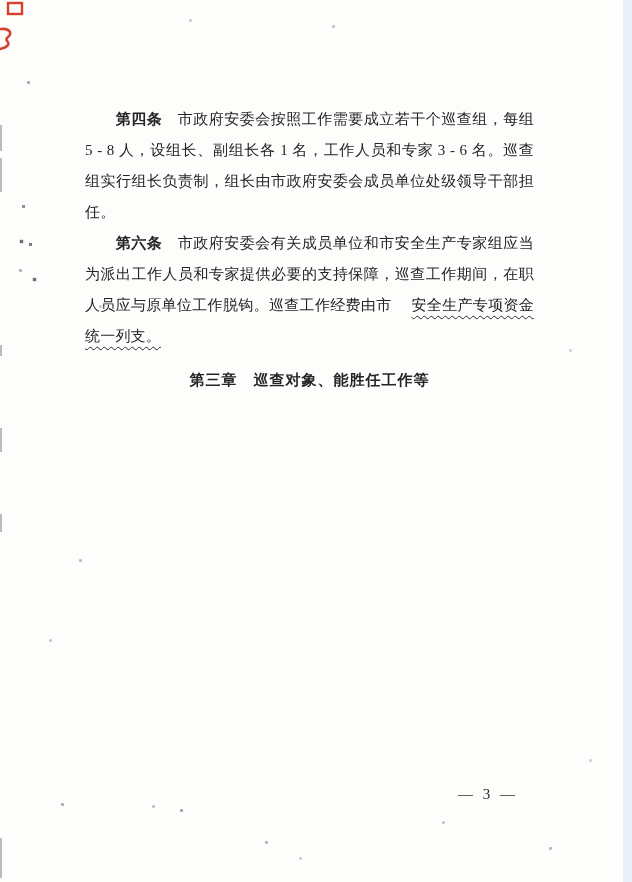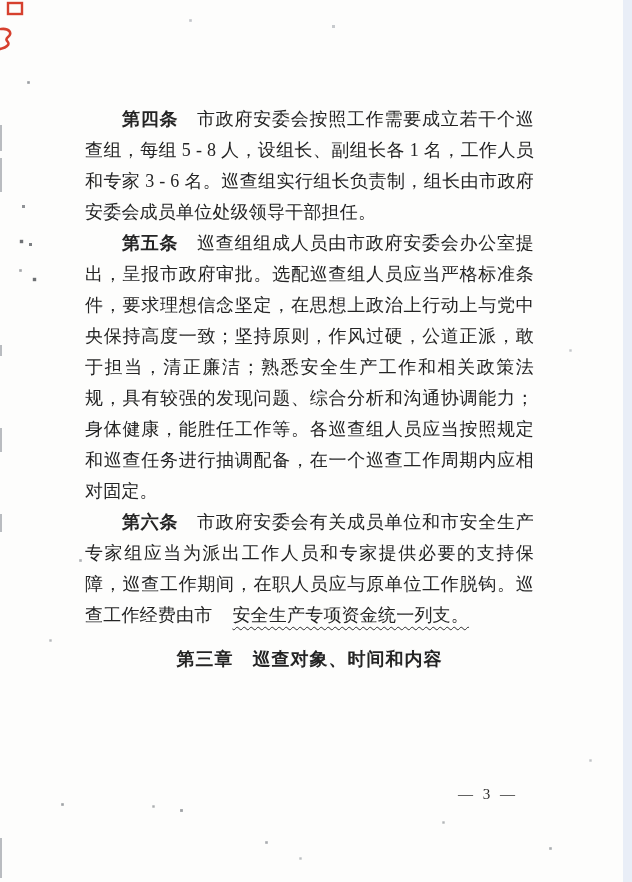--- a/index.html
+++ b/index.html
@@ -49,21 +49,21 @@
       181px 810px 0 0.9px #9fa2a5,
       266px 842px 0 0.8px #a8abae,
       443px 822px 0 0.7px #b2b5b8,
       550px 848px 0 0.8px #abaeb1,
       300px 858px 0 0.7px #bcbfc2,
       590px 760px 0 0.7px #c0c3c6;
   }
   .doc{
     position:absolute;
     left:85px;top:104px;width:449px;
-    font-size:18px;
+    font-size:15px;
     line-height:31px;
     text-align:justify;
     letter-spacing:0.2px;
   }
   .para{text-indent:2.05em;}
   .label{font-weight:700;}
   .chapter{
     font-weight:700;
     text-align:center;
     text-indent:0;
@@ -110,24 +110,23 @@
     <rect x="2" y="2" width="14" height="11" fill="none" stroke="#d6402e" stroke-width="2.4"></rect>
   </svg>
   <svg class="stamp" style="left:0;top:27px;" width="16" height="24" viewBox="0 0 16 24">
     <path d="M1 2 C9 1 13 6 8 10 C3 14 12 15 7 19 C4 22 1 21 0 22" fill="none" stroke="#d6402e" stroke-width="2.6" stroke-linecap="round"></path>
   </svg>
 
   <div class="doc">
 
     <p class="para"><span class="label">第四条</span><span>　市政府安委会按照工作需要成立若干个巡查组，每组 5 - 8 人，设组长、副组长各 1 名，工作人员和专家 3 - 6 名。巡查组实行组长负责制，组长由市政府安委会成员单位处级领导干部担任。</span></p>
 
-    <p class="para"><span class="label">第五条</span><span>　巡查组组成人员由市政府安委会办公室提出，呈报市政府审批。选配巡查组人员应当严格标准条件，要求理想信念坚定，在思想上政治上行动上与党中央保持高度一致；坚持原则，作风过硬，公道正派，敢于担当，清正廉洁；熟悉安全生产工作和相关政策法规，具有较强的发现问题、综合分析和沟通协调能力；身体健康，能胜任工作等。各巡查组人员应当按照规定和巡查任务进行抽调配备，在一个巡查工作周期内应相对固定。</span></p>
 
     <p class="para"><span class="label">第六条</span><span>　市政府安委会有关成员单位和市安全生产专家组应当为派出工作人员和专家提供必要的支持保障，巡查工作期间，在职人员应与原单位工作脱钩。</span><span class="ul-s">巡查工作经费由市</span><span class="ul-w">安全生产专项资金统一列支。</span></p>
 
-    <p class="chapter">第三章　巡查对象、时间和内容</p>
+    <p class="chapter">第三章　巡查对象、能胜任工作等</p>
 
 
   </div>
 
   <div class="page-number">— 3 —</div>
 
 </div>
 
 </body></html>

